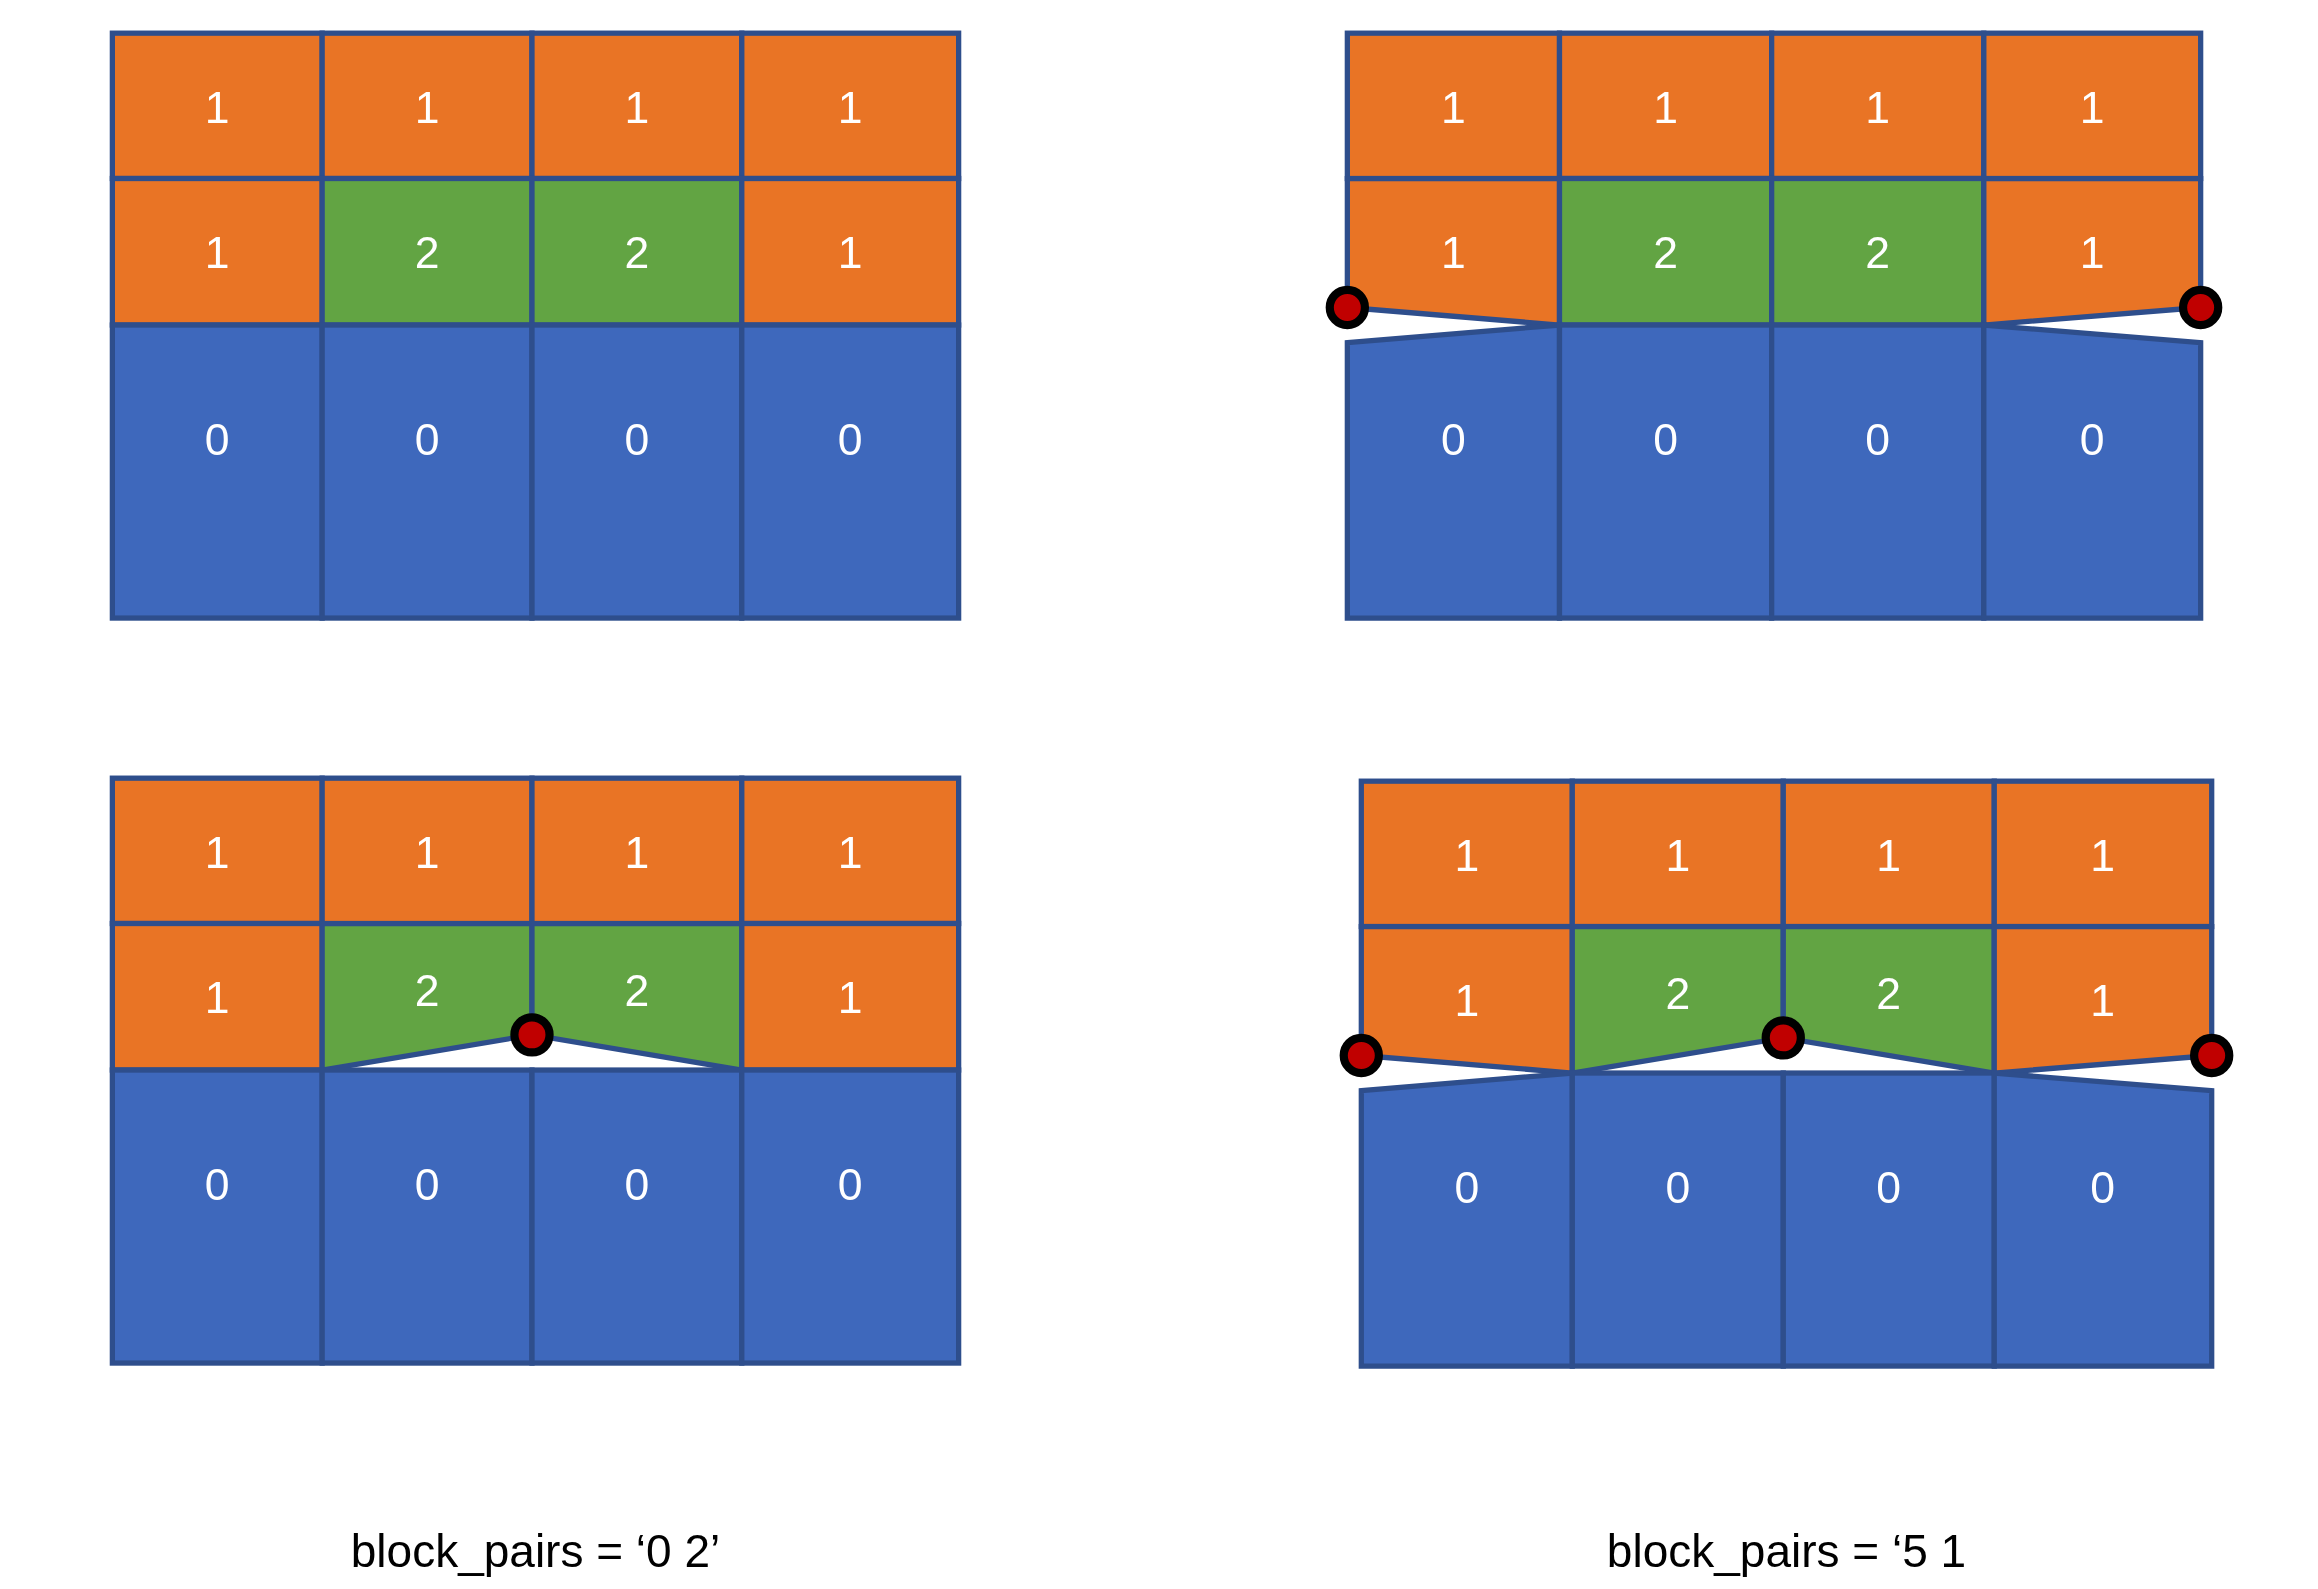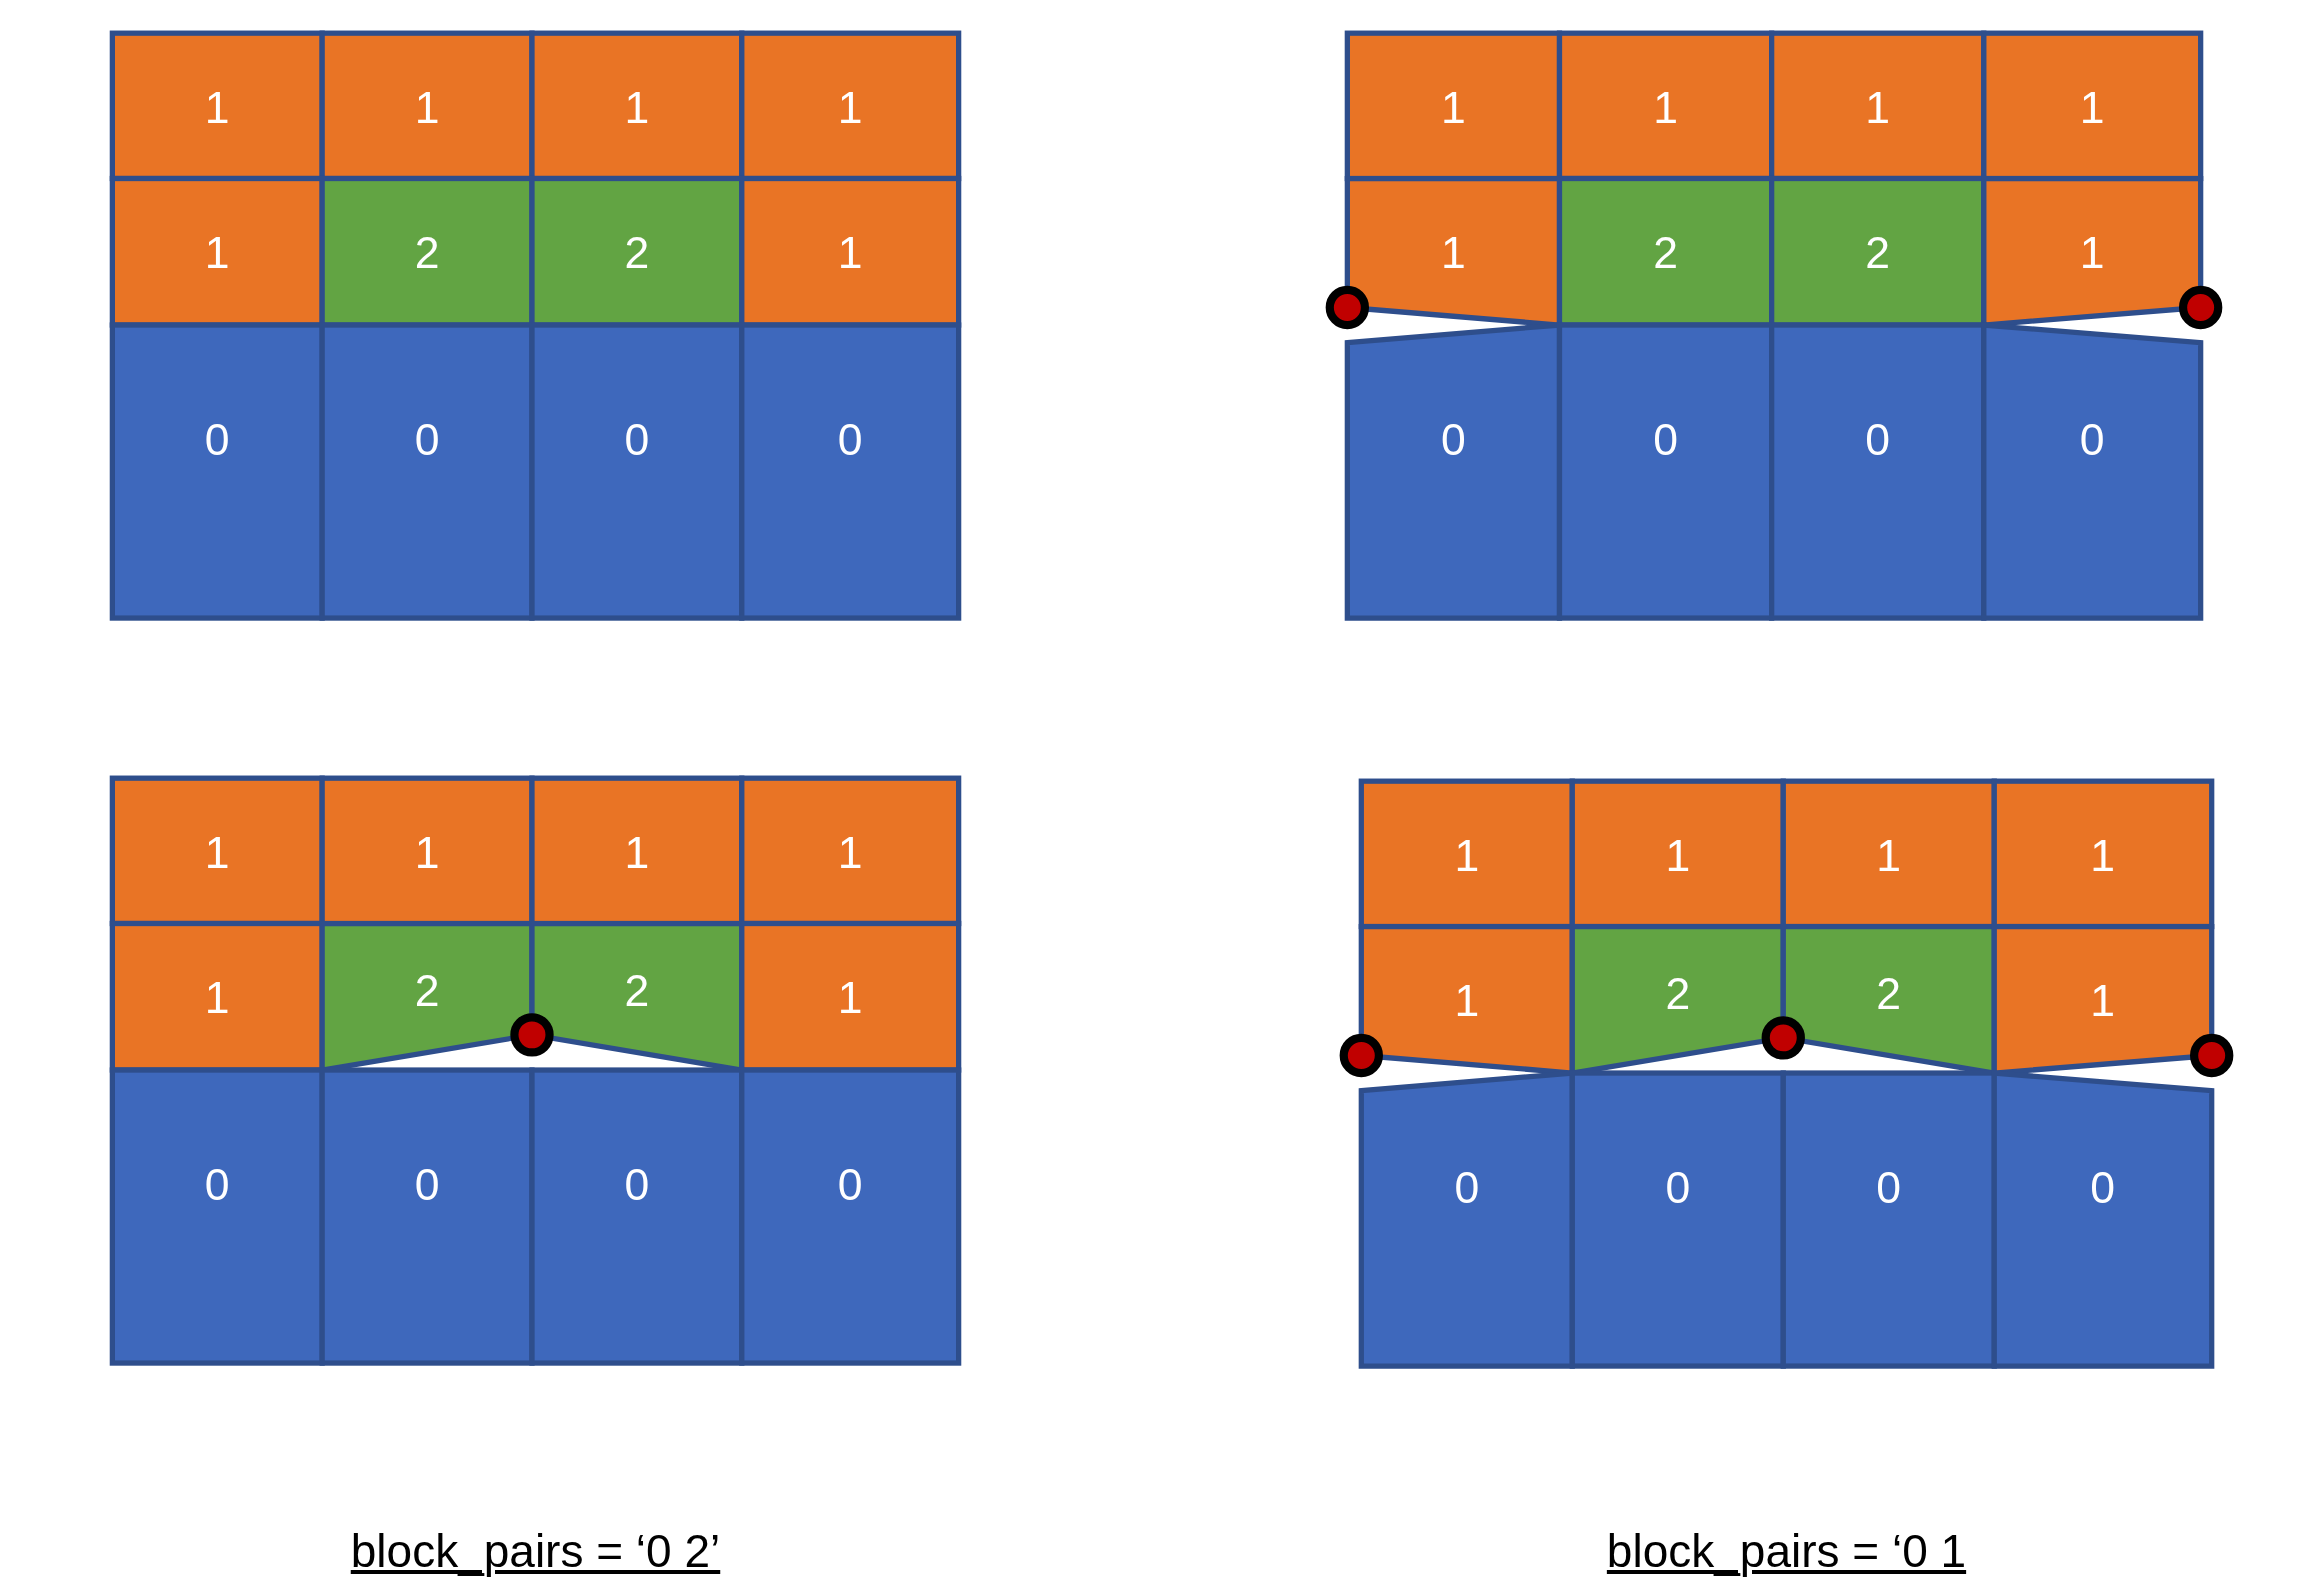--- a/index.html
+++ b/index.html
@@ -21,21 +21,20 @@
     position: absolute;
     font-family: "Liberation Sans", sans-serif;
     font-size: 46px;
     color: #000000;
     white-space: pre;
     text-align: center;
     line-height: 1.28;
   }
   .caption-line {
     display: block;
-    text-decoration: underline;
   }
   svg {
     display: block;
     overflow: visible;
   }
   .cell-label {
     font-family: "Liberation Sans", sans-serif;
     font-size: 76px;
     fill: #ffffff;
     text-anchor: middle;
@@ -208,16 +207,16 @@
       <text class="cell-label" x="902" y="695">0</text>
       <text class="cell-label" x="1267" y="695">0</text>
     </g>
 
     <circle cx="2" cy="470" r="30" fill="#C00000" stroke="#000000" stroke-width="14"></circle>
     <circle cx="722" cy="440" r="30" fill="#C00000" stroke="#000000" stroke-width="14"></circle>
     <circle cx="1453" cy="470" r="30" fill="#C00000" stroke="#000000" stroke-width="14"></circle>
   </svg>
 </div>
 <div class="caption" style="left:1360px; top:1404px; width:853px;">
-  <span class="caption-line">block_pairs = ‘0 1</span>
+  <span class="caption-line">block_pairs = ‘5 1</span>
   
 </div>
 
 
 </body></html>

